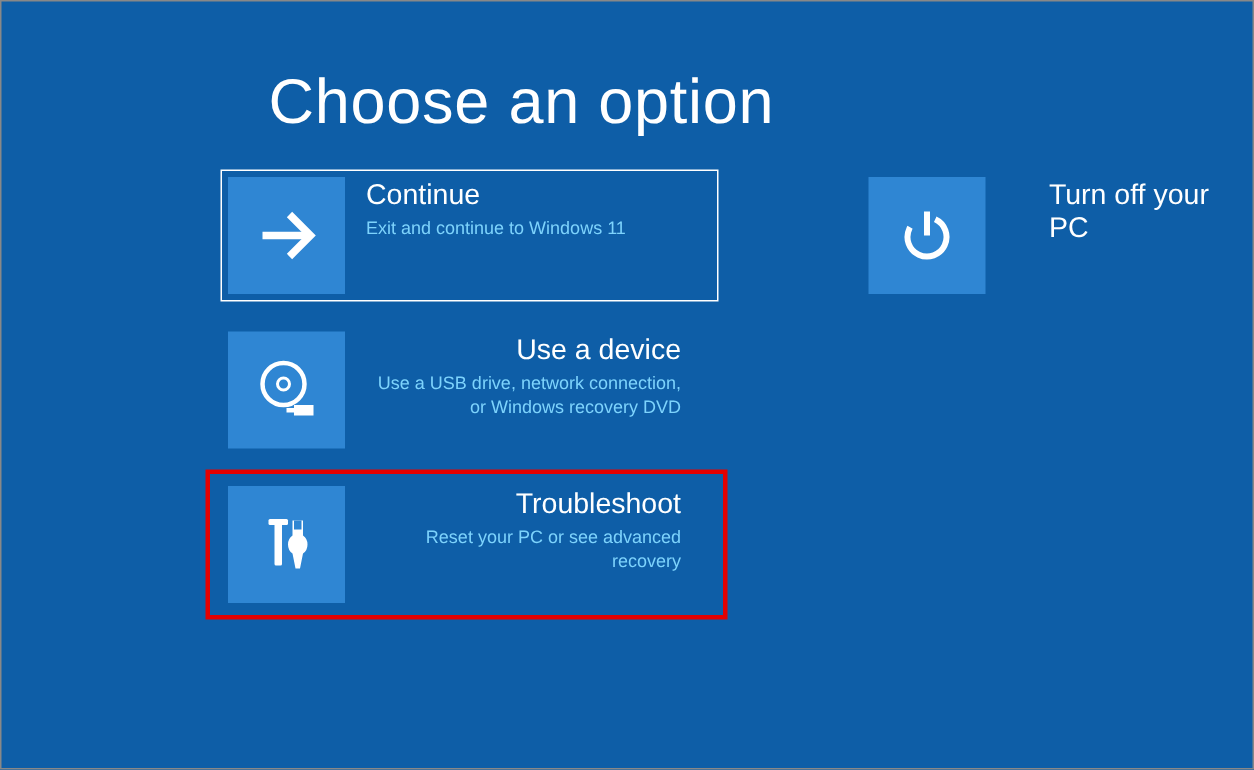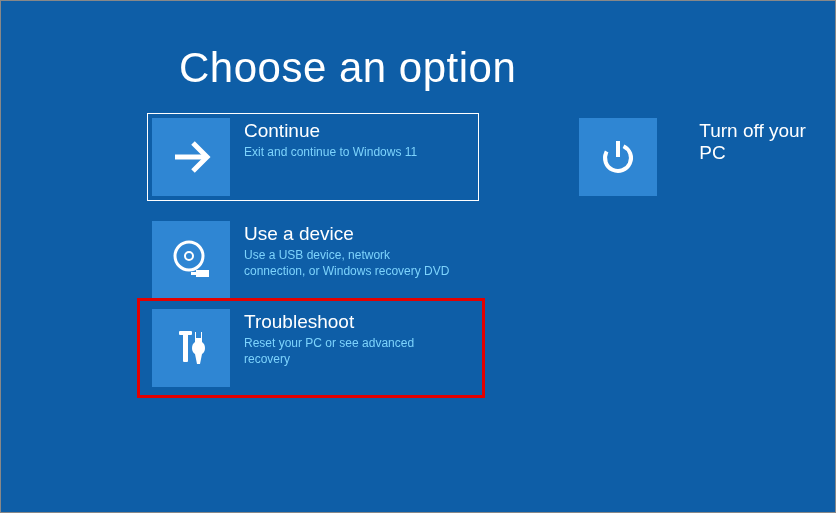--- a/index.html
+++ b/index.html
@@ -37,29 +37,31 @@
       width: 342px;
       cursor: pointer;
     }
     .option-tile.selected {
       border: 1px solid #ffffff;
       padding: 4px;
     }
     .option-tile.not-selected {
       border: 1px solid transparent;
       padding: 4px;
+      text-align: right;
     }
     .row1 {
       display: flex;
       gap: 95px;
     }
     .row2 {
       margin-top: 15px;
     }
     .row3 {
+      margin-top: 15px;
       position: relative;
     }
     .icon-box {
       width: 78px;
       height: 78px;
       background: #2f86d3;
       display: flex;
       align-items: center;
       justify-content: center;
       flex-shrink: 0;
@@ -139,21 +141,21 @@
       <div class="icon-box">
         <svg width="48" height="48" viewBox="0 0 48 48">
           <circle cx="22" cy="20" r="14" fill="none" stroke="#fff" stroke-width="3"></circle>
           <circle cx="22" cy="20" r="4" fill="none" stroke="#fff" stroke-width="2"></circle>
           <rect x="29" y="34" width="13" height="7" fill="#fff"></rect>
           <rect x="24" y="36" width="5" height="3" fill="#fff"></rect>
         </svg>
       </div>
       <div class="tile-text">
         <div class="tile-title">Use a device</div>
-        <div class="tile-desc">Use a USB device, network connection, or Windows recovery DVD</div>
+        <div class="tile-desc">Use a USB drive, network connection, or Windows recovery DVD</div>
       </div>
     </div>
   </div>
 
   <div class="row3">
     <div class="highlight-red"></div>
     <div class="option-tile not-selected">
       <div class="icon-box">
         <svg width="44" height="44" viewBox="0 0 44 44">
           <rect x="14" y="6" width="5" height="30" fill="#fff" rx="1"></rect>

